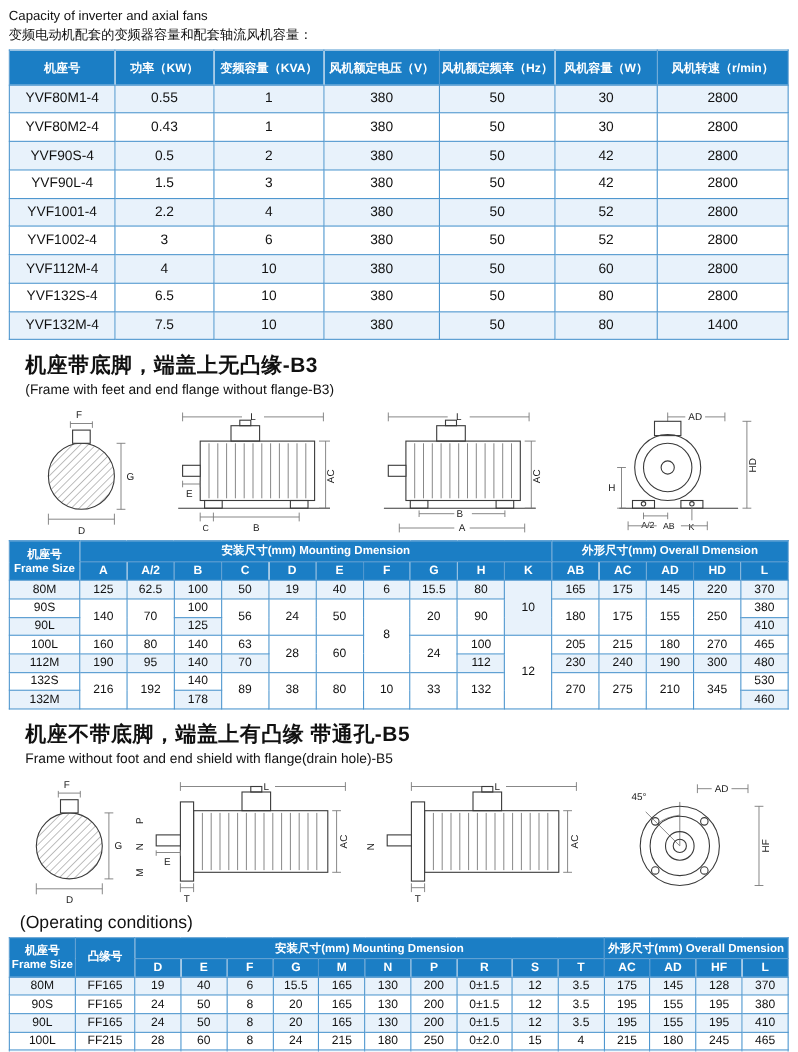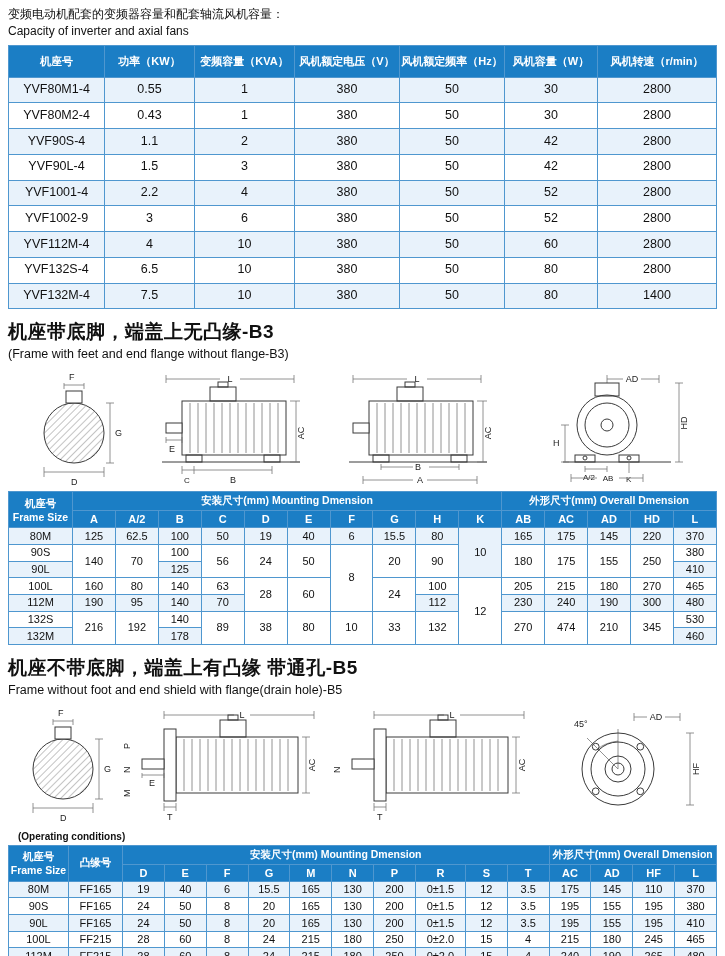--- a/index.html
+++ b/index.html
@@ -11,48 +11,48 @@
   th,td{border:1px solid var(--border,#4f97cf);text-align:center;vertical-align:middle;
         white-space:pre-line;overflow:hidden;}
   th{background:var(--header_bg,#1b7ec5);color:#fff;font-weight:bold;}
   .t1 th{font-size:11px;padding:8px 1px;}
   .t1 td{font-size:12.5px;padding:5.5px 1px;line-height:1.1;}
   .t1 tbody tr:nth-child(odd){background:var(--row_alt,#e8f2fb);}
   .t2 th{font-size:11px;padding:2px 0;}
   .t2 thead tr:first-child th{font-size:10.5px;}
   .t2 td{font-size:11px;padding:1.5px 0;line-height:1.15;}
   .t2 tbody tr:nth-child(odd){background:var(--row_alt,#e8f2fb);}
-  .sec-head{margin:10px 0 2px;}
+  .sec-head{margin:10px 15px 2px;}
   .sec-head .zh{font-size:19px;font-weight:bold;letter-spacing:.5px;}
   .sec-head .en{font-size:12.5px;margin-top:2px;}
   .drawings{display:flex;align-items:flex-end;justify-content:space-around;
             padding:2px 6px;height:124px;}
-  .op{font-size:10px;margin:4px 0 3px 10px;font-weight:bold;}
+  .op{font-size:16px;margin:4px 0 3px 10px;}
   svg text{font-size:9px;fill:#222;font-family:"Liberation Sans","DejaVu Sans",sans-serif;}
   svg .t8{font-size:8px;}
   .s{stroke:#3a3a3a;fill:none;stroke-width:1;}
   .sf{stroke:#3a3a3a;fill:#fff;stroke-width:1;}
   .d{stroke:#777;stroke-width:.8;fill:none;}
 </style>
 </head>
 <body>
 
 <svg width="0" height="0" style="position:absolute">
   <defs>
     <pattern id="hatch" width="5" height="5" patternUnits="userSpaceOnUse" patternTransform="rotate(45)">
       <line x1="0" y1="0" x2="0" y2="5" stroke="#8a8a8a" stroke-width="1"></line>
     </pattern>
   </defs>
 </svg>
 
 <div class="page">
 
   <div class="intro">
+    <div>Capacity of inverter and axial fans</div>
     <div>变频电动机配套的变频器容量和配套轴流风机容量：</div>
-    <div>Capacity of inverter and axial fans</div>
   </div>
 
   <table class="t1">
     <colgroup>
       <col style="width:96px">
         <col style="width:90px">
         <col style="width:100px">
       <col style="width:105px">
         <col style="width:105px">
         <col style="width:93px">
@@ -83,21 +83,21 @@
           <td>YVF80M2-4</td>
           <td>0.43</td>
           <td>1</td>
           <td>380</td>
           <td>50</td>
           <td>30</td>
           <td>2800</td>
         </tr>
         <tr>
           <td>YVF90S-4</td>
-          <td>1.1</td>
+          <td>0.5</td>
           <td>2</td>
           <td>380</td>
           <td>50</td>
           <td>42</td>
           <td>2800</td>
         </tr>
         <tr>
           <td>YVF90L-4</td>
           <td>1.5</td>
           <td>3</td>
@@ -109,21 +109,21 @@
         <tr>
           <td>YVF1001-4</td>
           <td>2.2</td>
           <td>4</td>
           <td>380</td>
           <td>50</td>
           <td>52</td>
           <td>2800</td>
         </tr>
         <tr>
-          <td>YVF1002-9</td>
+          <td>YVF1002-4</td>
           <td>3</td>
           <td>6</td>
           <td>380</td>
           <td>50</td>
           <td>52</td>
           <td>2800</td>
         </tr>
         <tr>
           <td>YVF112M-4</td>
           <td>4</td>
@@ -341,21 +341,21 @@
           <td rowspan="2">216</td>
           <td rowspan="2">192</td>
           <td>140</td>
           <td rowspan="2">89</td>
           <td rowspan="2">38</td>
           <td rowspan="2">80</td>
           <td rowspan="2">10</td>
           <td rowspan="2">33</td>
           <td rowspan="2">132</td>
           <td rowspan="2">270</td>
-          <td rowspan="2">474</td>
+          <td rowspan="2">275</td>
           <td rowspan="2">210</td>
           <td rowspan="2">345</td>
           <td>530</td>
         </tr>
         <tr>
           <td>132M</td>
           <td>178</td>
           <td>460</td>
         </tr>
       </tbody>
@@ -476,21 +476,21 @@
           <td>6</td>
           <td>15.5</td>
           <td>165</td>
           <td>130</td>
           <td>200</td>
           <td>0±1.5</td>
           <td>12</td>
           <td>3.5</td>
           <td>175</td>
           <td>145</td>
-          <td>110</td>
+          <td>128</td>
           <td>370</td>
         </tr>
         <tr>
           <td>90S</td>
           <td>FF165</td>
           <td>24</td>
           <td>50</td>
           <td>8</td>
           <td>20</td>
           <td>165</td>

